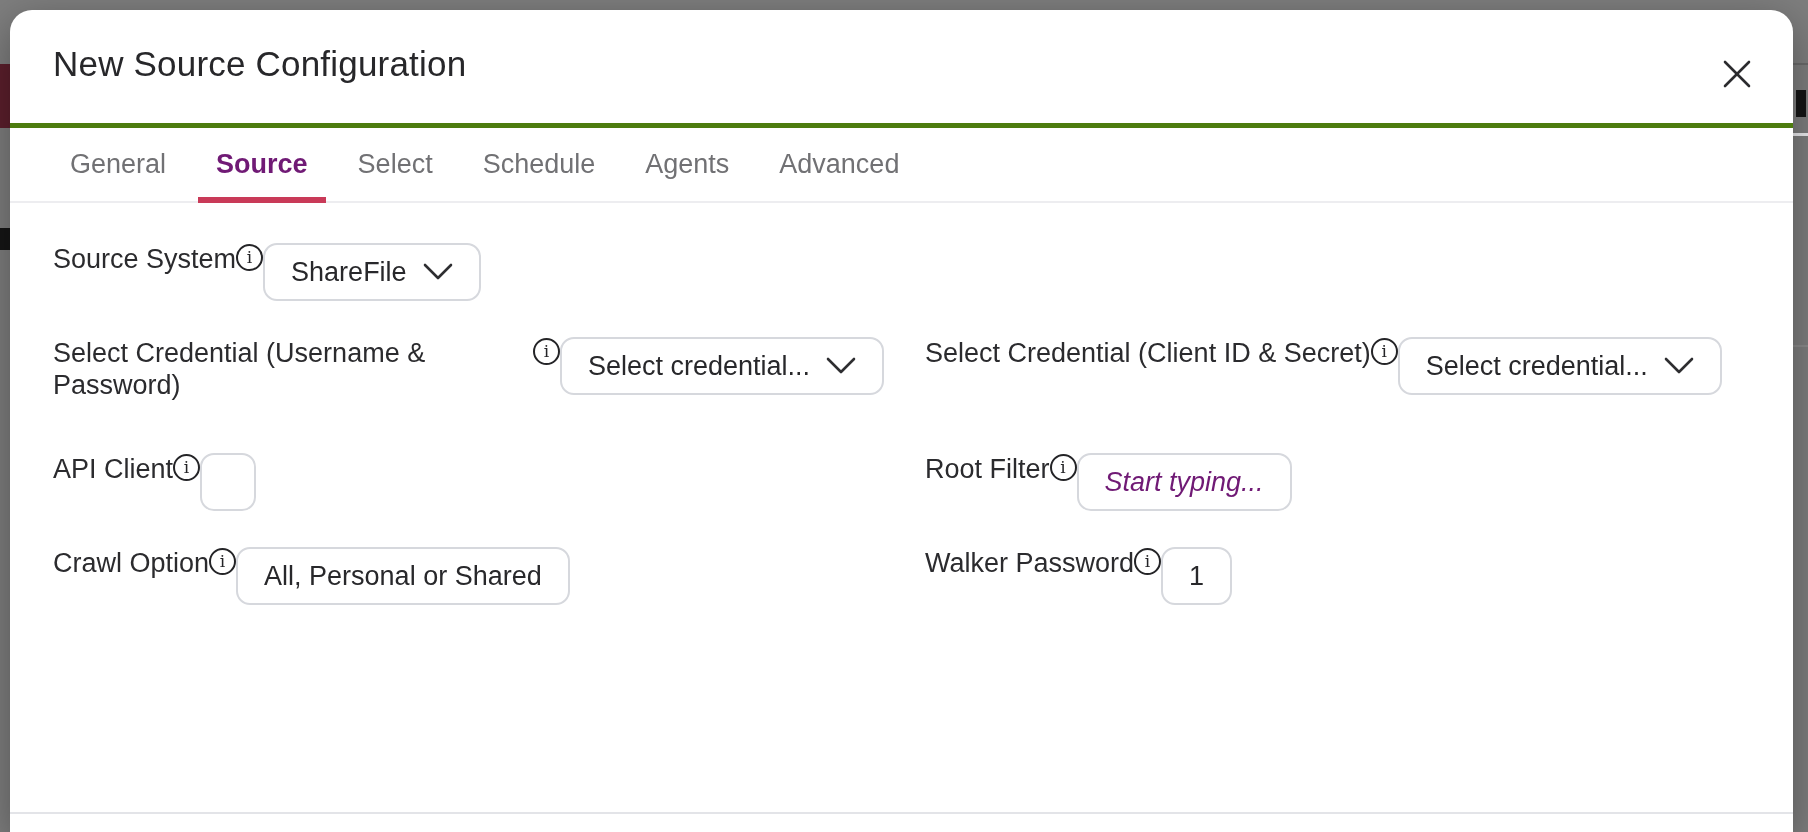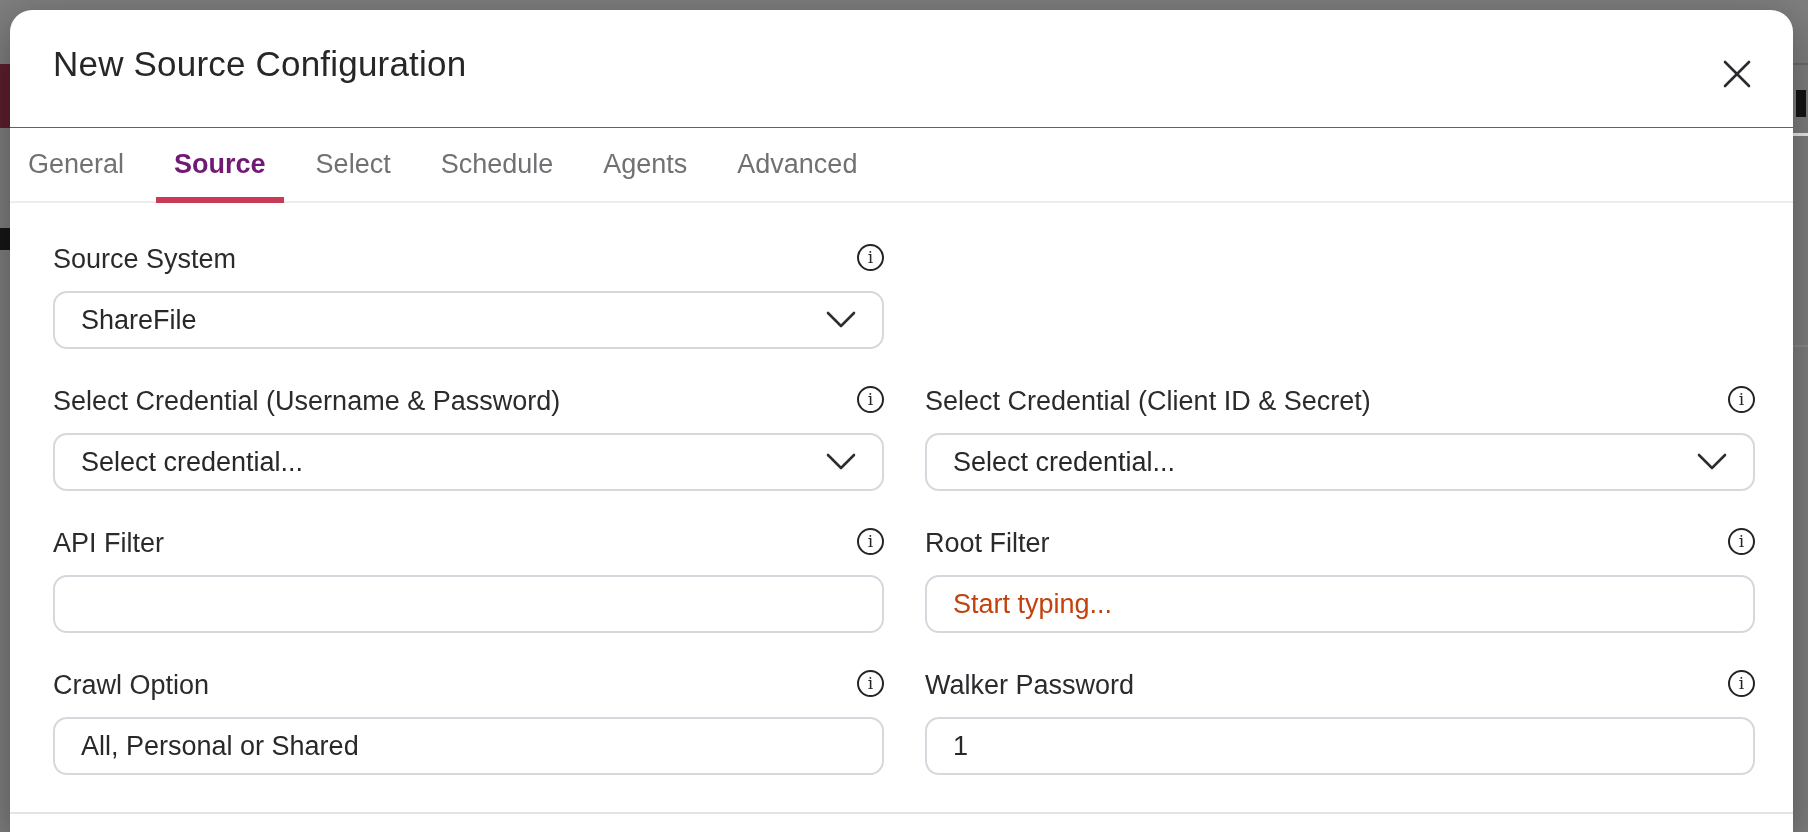--- a/index.html
+++ b/index.html
@@ -16,71 +16,71 @@
   .right-dash{left:1796px;top:90px;width:10px;height:27px;background:#141414;}
   .right-line-light{left:1793px;top:133px;width:15px;height:3px;background:#ECECEF;}
   .right-line-mid{left:1793px;top:345px;width:15px;height:2px;background:#8B8B8B;}
 
   
   .modal{
     position:absolute;left:10px;top:10px;width:1783px;height:822px;
     background:#FFFFFF;border-radius:22px 22px 0 0;
     box-shadow:0 12px 44px rgba(0,0,0,.35);
   }
-  .modal-header{position:relative;height:118px;border-bottom:1px solid #4d7c0f;box-sizing:border-box;}
+  .modal-header{position:relative;height:118px;border-bottom:5px solid #4d7c0f;box-sizing:border-box;}
   .modal-title{
     position:absolute;left:43px;top:34px;
     font-size:35px;color:#27272A;letter-spacing:.2px;
   }
   .close-btn{
     position:absolute;right:36px;top:44px;width:40px;height:40px;
     display:flex;align-items:center;justify-content:center;
     background:none;border:none;padding:0;cursor:pointer;
   }
   .close-btn svg{stroke:#2B2B2E;stroke-width:2.6;stroke-linecap:round;}
 
   
   .tabbar{
     position:relative;height:73px;display:flex;align-items:stretch;
-    gap:14px;border-bottom:2px solid #EDEDF0;box-sizing:content-box;
+    padding-left:42px;gap:14px;border-bottom:2px solid #EDEDF0;box-sizing:content-box;
   }
   .tab{
     position:relative;display:flex;align-items:center;padding:0 18px;
     font-size:27px;color:#717174;cursor:pointer;white-space:nowrap;
   }
   .tab.active{color:#701a75;font-weight:700;}
   .tab.active::after{
     content:"";position:absolute;left:0;right:0;bottom:-2px;height:6px;
     background:var(--accent,#C93A58);
   }
 
   
   .content{
     padding:40px 38px 0 43px;
     display:grid;grid-template-columns:831px 830px;column-gap:41px;row-gap:36px;
   }
-  .group{display:flex;flex-direction:column;}
+  .group{display:flex;flex-direction:row;}
   .label-row{
     display:flex;justify-content:space-between;align-items:flex-start;
     margin-bottom:16px;min-height:32px;
   }
   .label{font-size:27px;color:#2B2B2E;line-height:32px;}
   .info{
     flex:none;width:27px;height:27px;border:2px solid #242427;border-radius:50%;
     display:flex;align-items:center;justify-content:center;
     font-family:"DejaVu Serif",serif;font-size:17px;line-height:1;color:#242427;
     box-sizing:border-box;cursor:pointer;margin-top:1px;
   }
   .field{
     height:58px;border:2px solid #D6D8DD;border-radius:14px;background:#fff;
     display:flex;align-items:center;justify-content:space-between;
     padding:16px 26px;box-sizing:border-box;cursor:pointer;
   }
   .field .text{font-size:27px;color:#28282B;white-space:nowrap;overflow:hidden;}
-  .field .text.muted{color:#c2410c;}
+  .field .text.muted{color:#701a75;font-style:italic;}
   .chev{flex:none;margin-left:16px;}
   .chev polyline{fill:none;stroke:#2E2E31;stroke-width:2.6;stroke-linecap:round;stroke-linejoin:round;}
 
   .bottom-divider{position:absolute;left:0;right:0;top:802px;height:2px;background:#E3E4E8;}
 </style>
 </head>
 <body style="background: rgb(126, 126, 126);">
 
 <div class="edge left-maroon"></div>
 <div class="edge left-dark"></div>
@@ -162,21 +162,21 @@
     <div class="field">
       <span class="text">Select credential...</span>
       <svg class="chev" width="30" height="18" viewBox="0 0 30 18">
         <polyline points="2,2 15,15 28,2"></polyline>
       </svg>
     </div>
   </div>
 
   <div class="group" style="grid-area: 3 / 1;">
     <div class="label-row">
-      <span class="label">API Filter</span>
+      <span class="label">API Client</span>
       <span class="info">i</span>
     </div>
     <div class="field">
       <span class="text muted"></span>
 
     </div>
   </div>
 
   <div class="group" style="grid-area: 3 / 2;">
     <div class="label-row">

